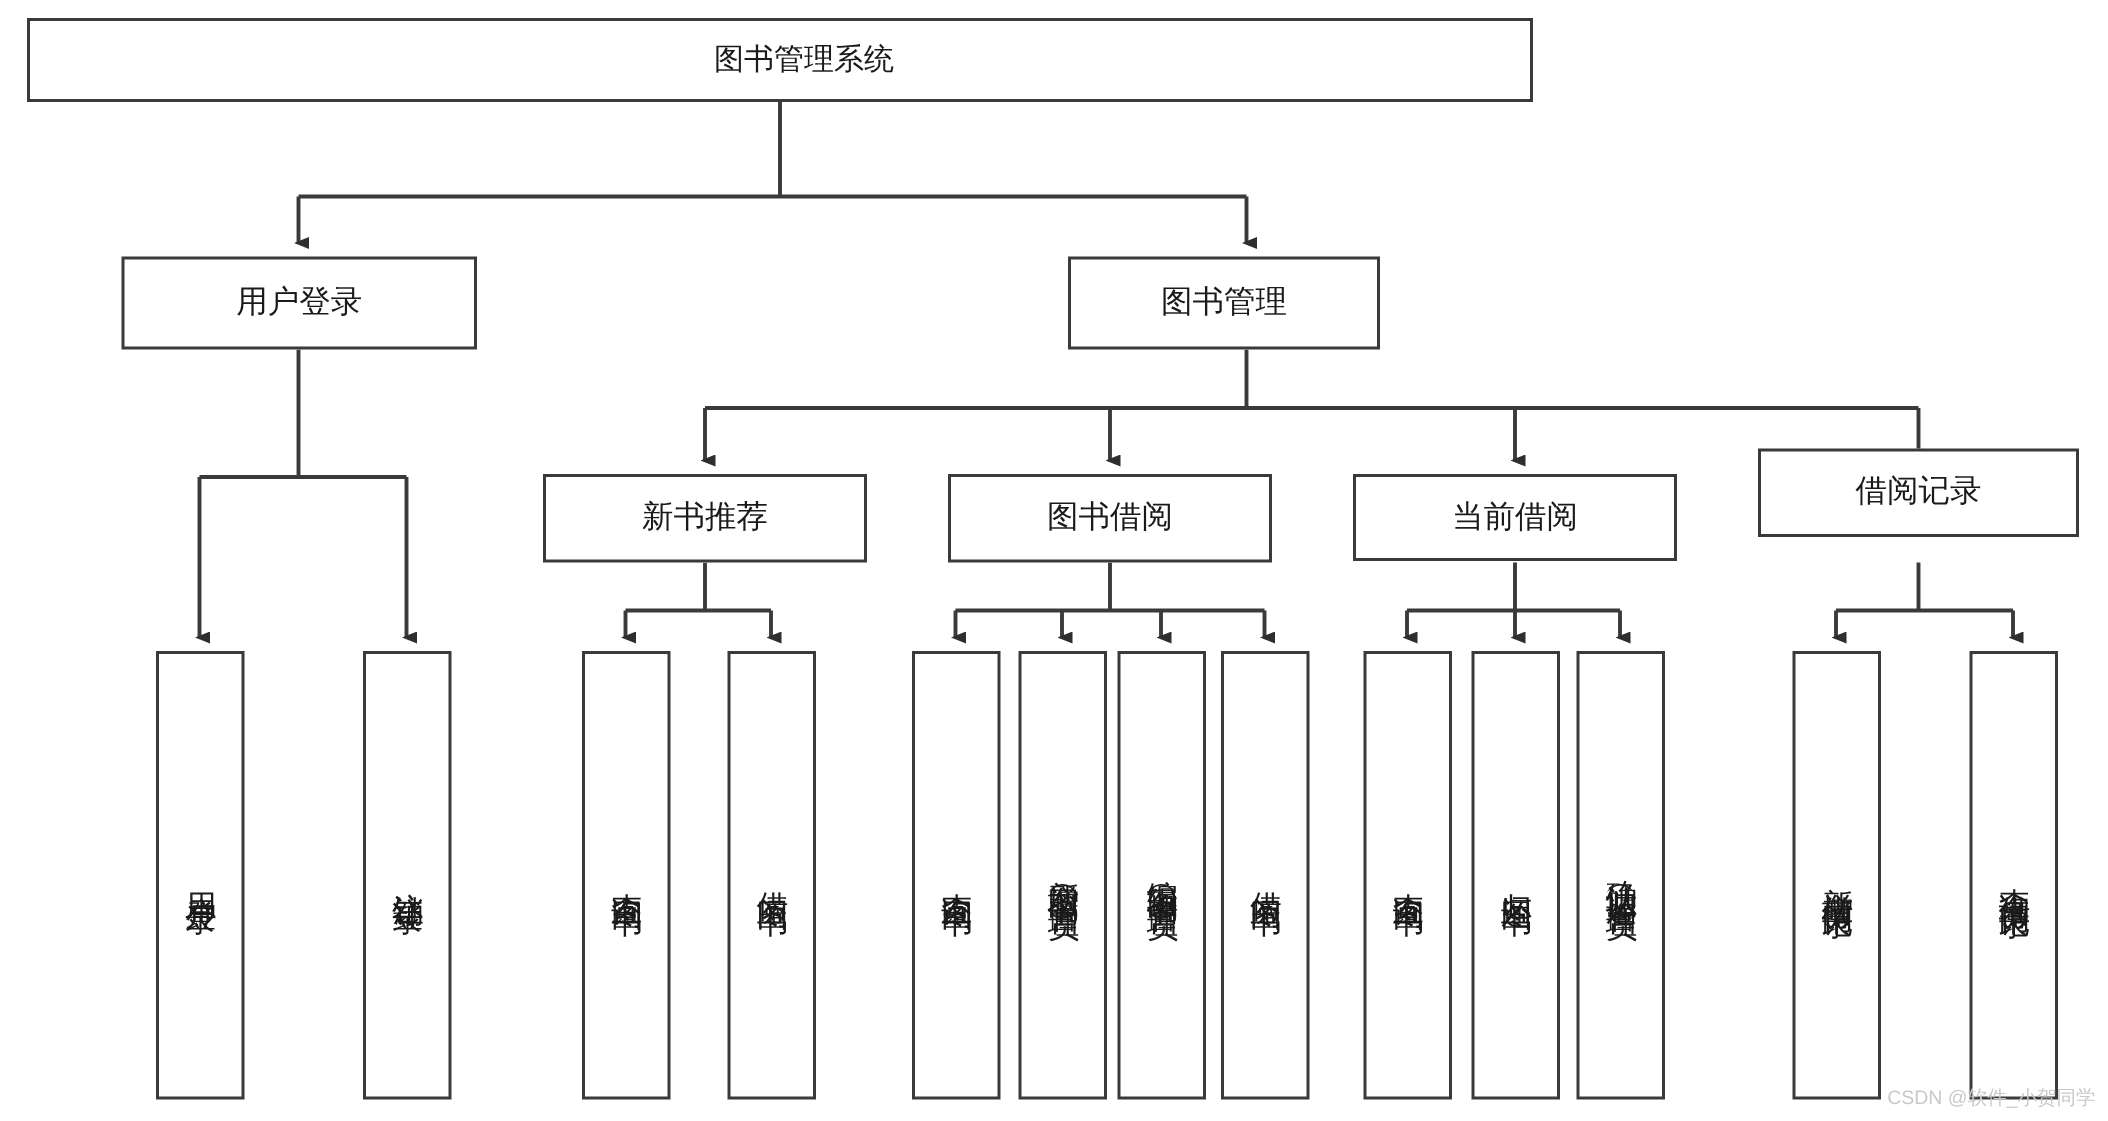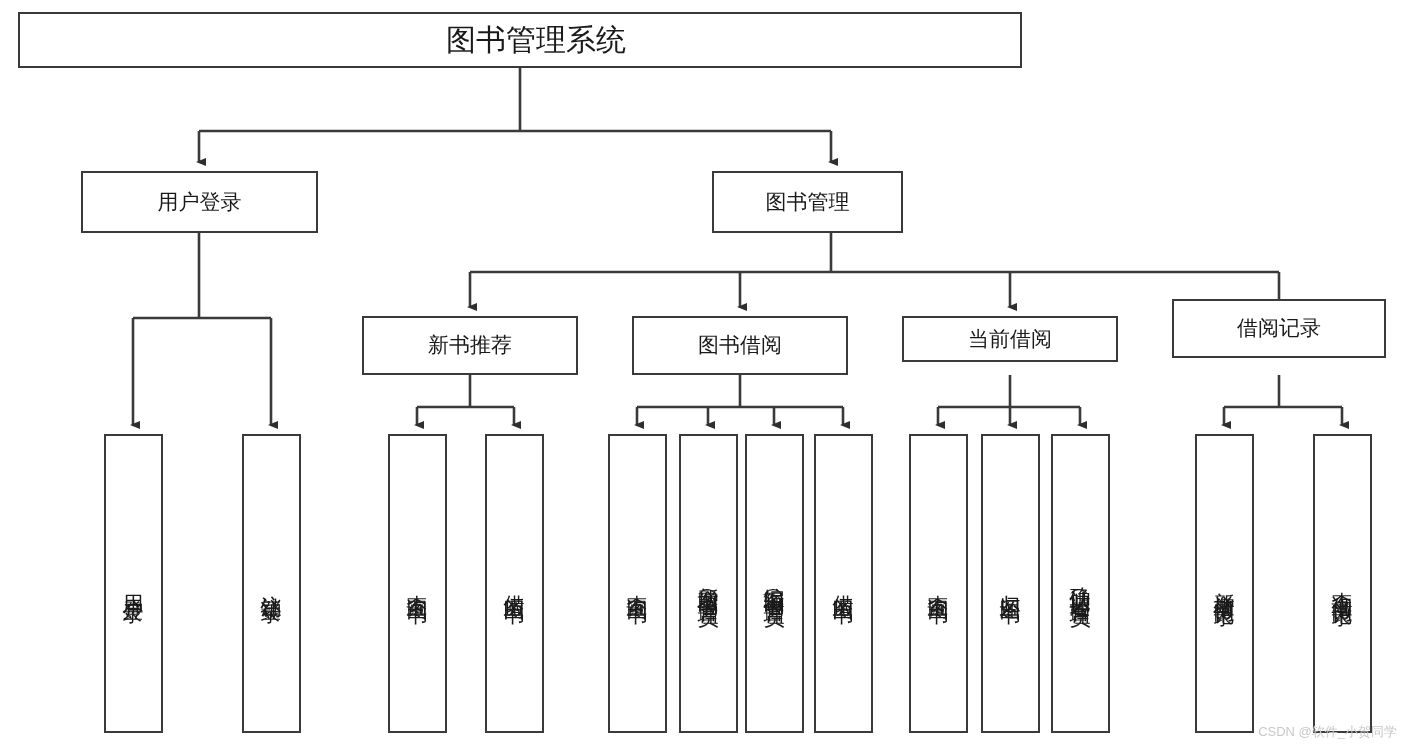--- a/index.html
+++ b/index.html
@@ -41,21 +41,21 @@
     font-family: "Liberation Sans", sans-serif;
     color: #1a1a1a;
     line-height: 1.05;
     text-align: center;
     white-space: nowrap;
   }
   .node.horizontal .node-label {
     font-size: 21px;
   }
   .node.root .node-label {
-    font-size: 30px;
+    font-size: 20px;
     margin-left: 32px;
   }
   .node.vertical {
     align-items: center;
     justify-content: center;
     padding: 4px 0;
   }
   .node.vertical .node-label {
     writing-mode: vertical-rl;
     text-orientation: upright;
@@ -129,31 +129,31 @@
     </g>
   </svg>
 
   <div class="node root horizontal" style="left:18px; top:12px; width:1004px; height:56px;">
     <span class="node-label">图书管理系统</span>
   </div>
 
   <div class="node horizontal" style="left:81px; top:171px; width:237px; height:62px;">
     <span class="node-label">用户登录</span>
   </div>
-  <div class="node horizontal" style="left:712px; top:171px; width:191px; height:62px;">
+  <div class="node horizontal" style="left:712px; top:171px; width:208px; height:62px;">
     <span class="node-label">图书管理</span>
   </div>
 
   <div class="node horizontal" style="left:362px; top:316px; width:216px; height:59px;">
     <span class="node-label">新书推荐</span>
   </div>
   <div class="node horizontal" style="left:632px; top:316px; width:216px; height:59px;">
     <span class="node-label">图书借阅</span>
   </div>
-  <div class="node horizontal" style="left:902px; top:316px; width:216px; height:46px;">
+  <div class="node horizontal" style="left:902px; top:316px; width:216px; height:58px;">
     <span class="node-label">当前借阅</span>
   </div>
   <div class="node horizontal" style="left:1172px; top:299px; width:214px; height:59px;">
     <span class="node-label">借阅记录</span>
   </div>
 
   <div class="node vertical" style="left:104px; top:434px; width:59px; height:299px;">
     <span class="node-label">用户登录</span>
   </div>
   <div class="node vertical" style="left:242px; top:434px; width:59px; height:299px;">

